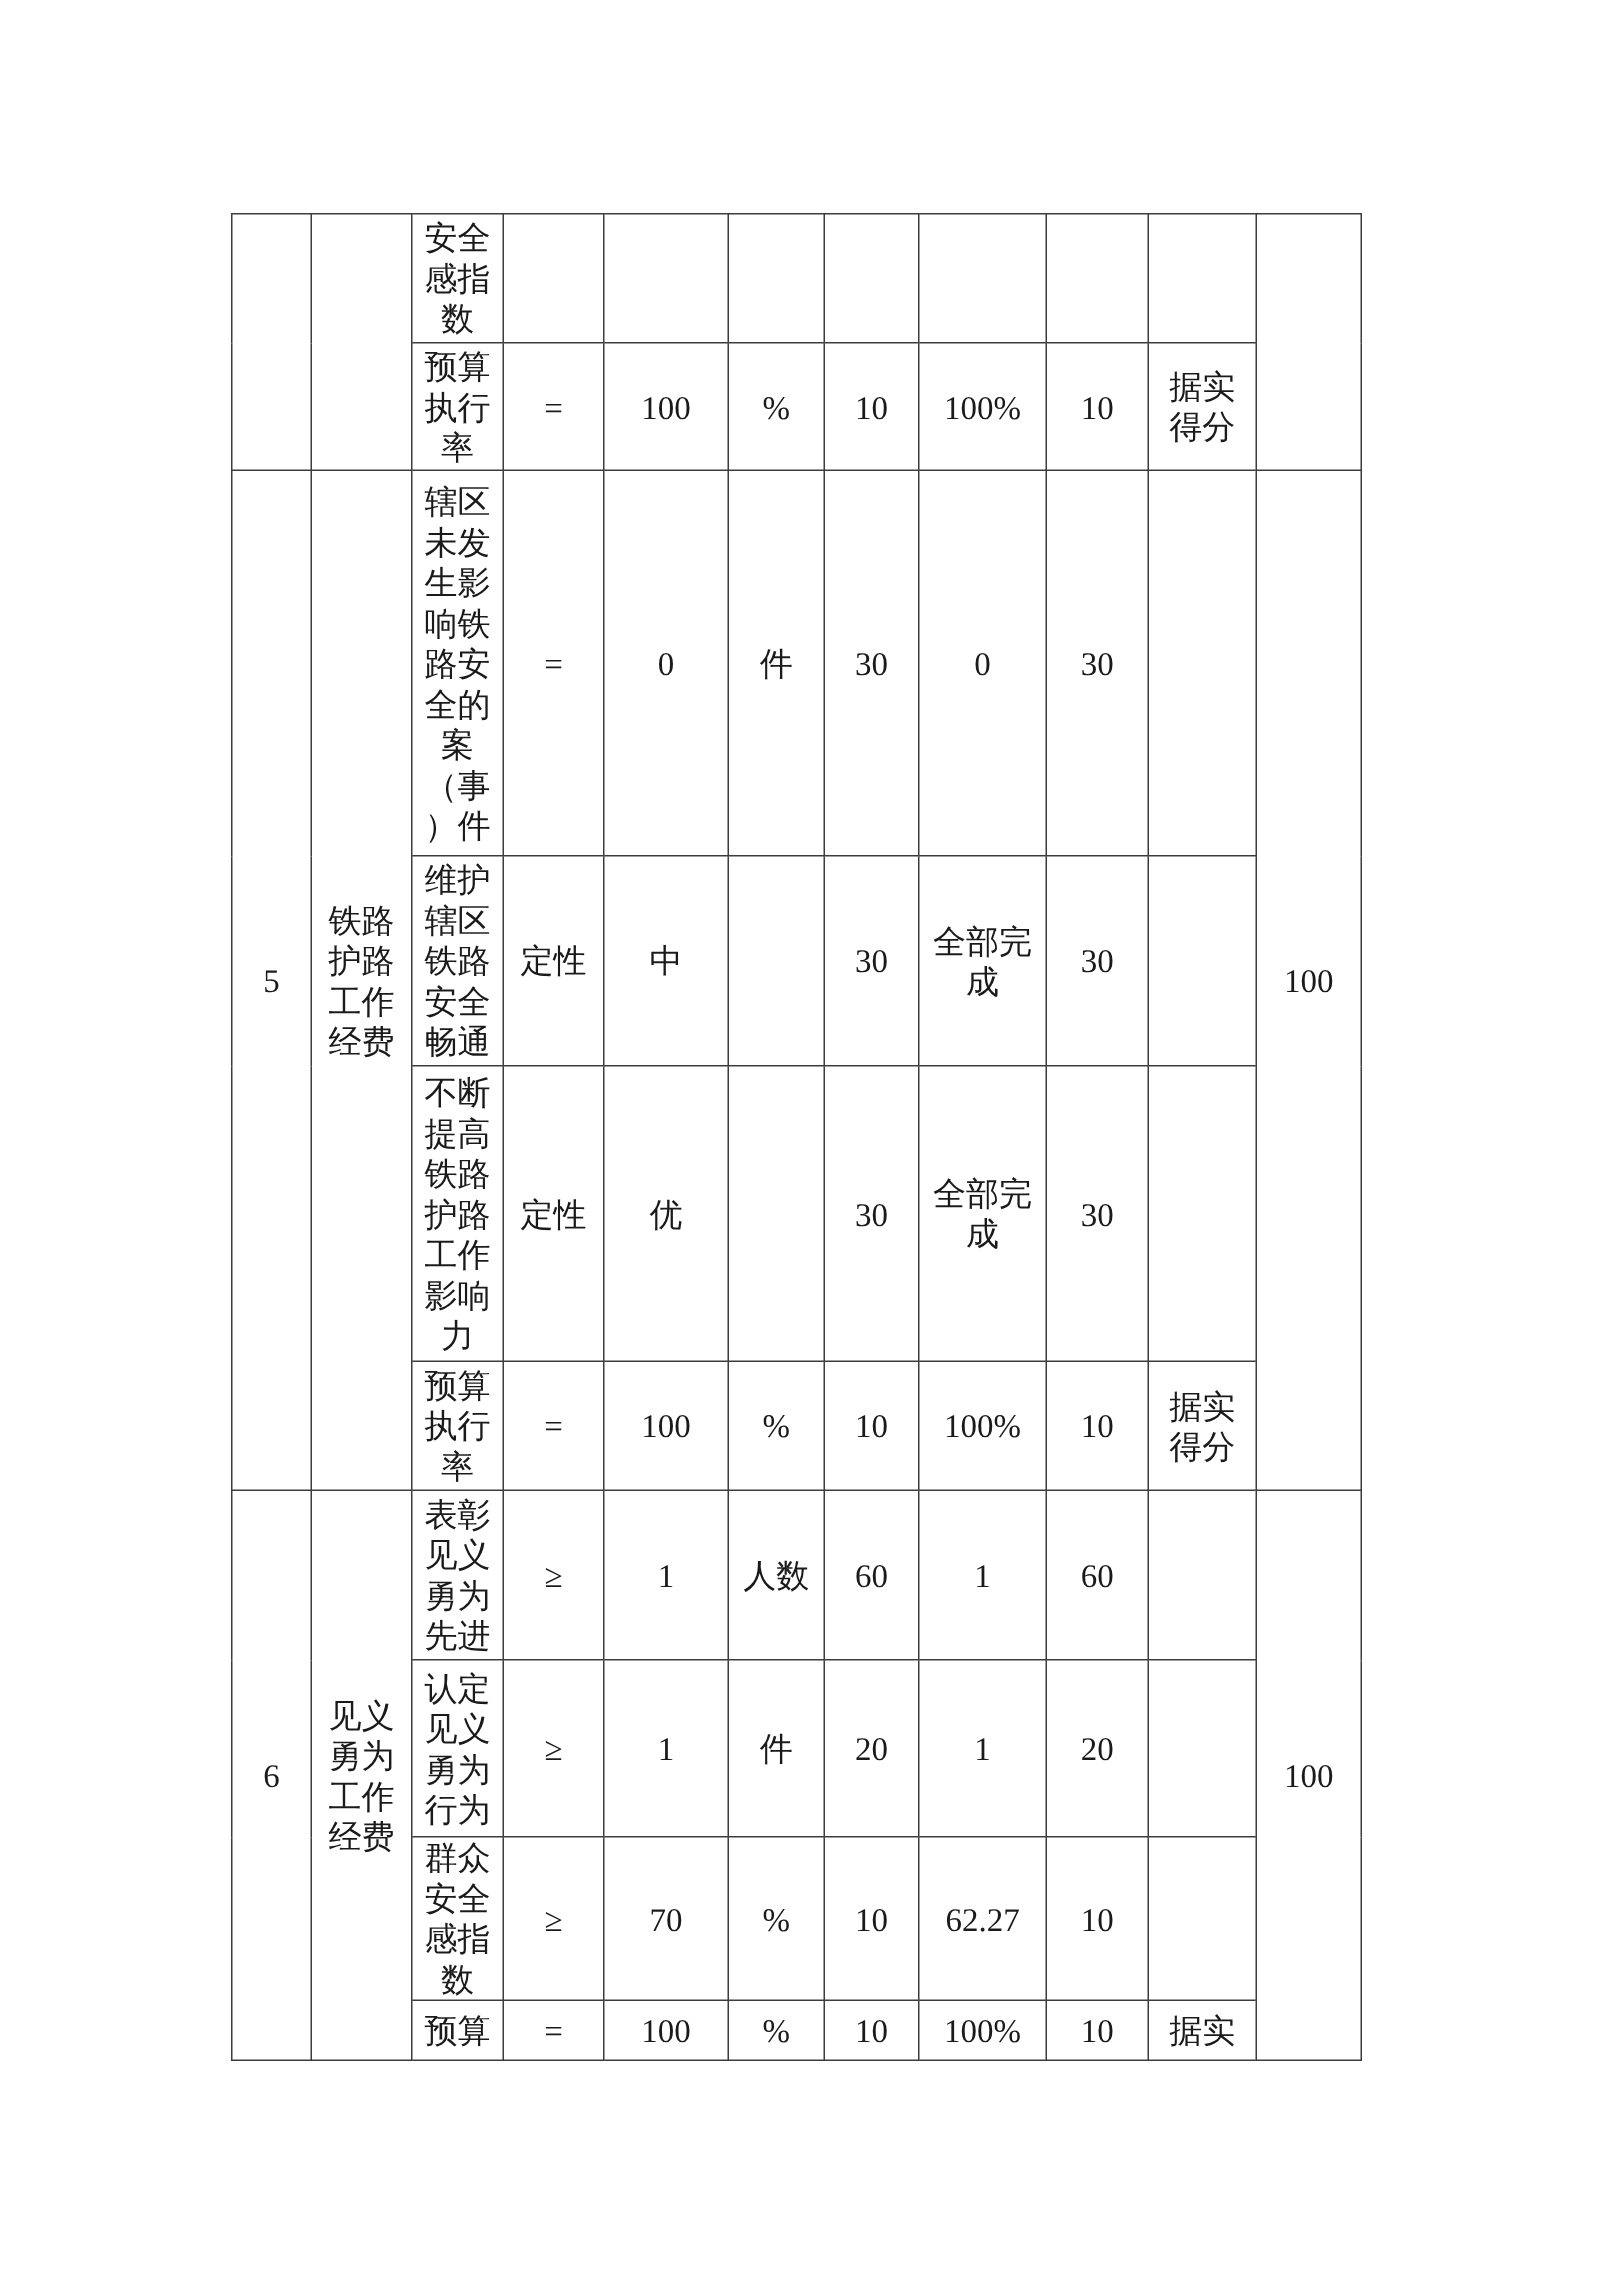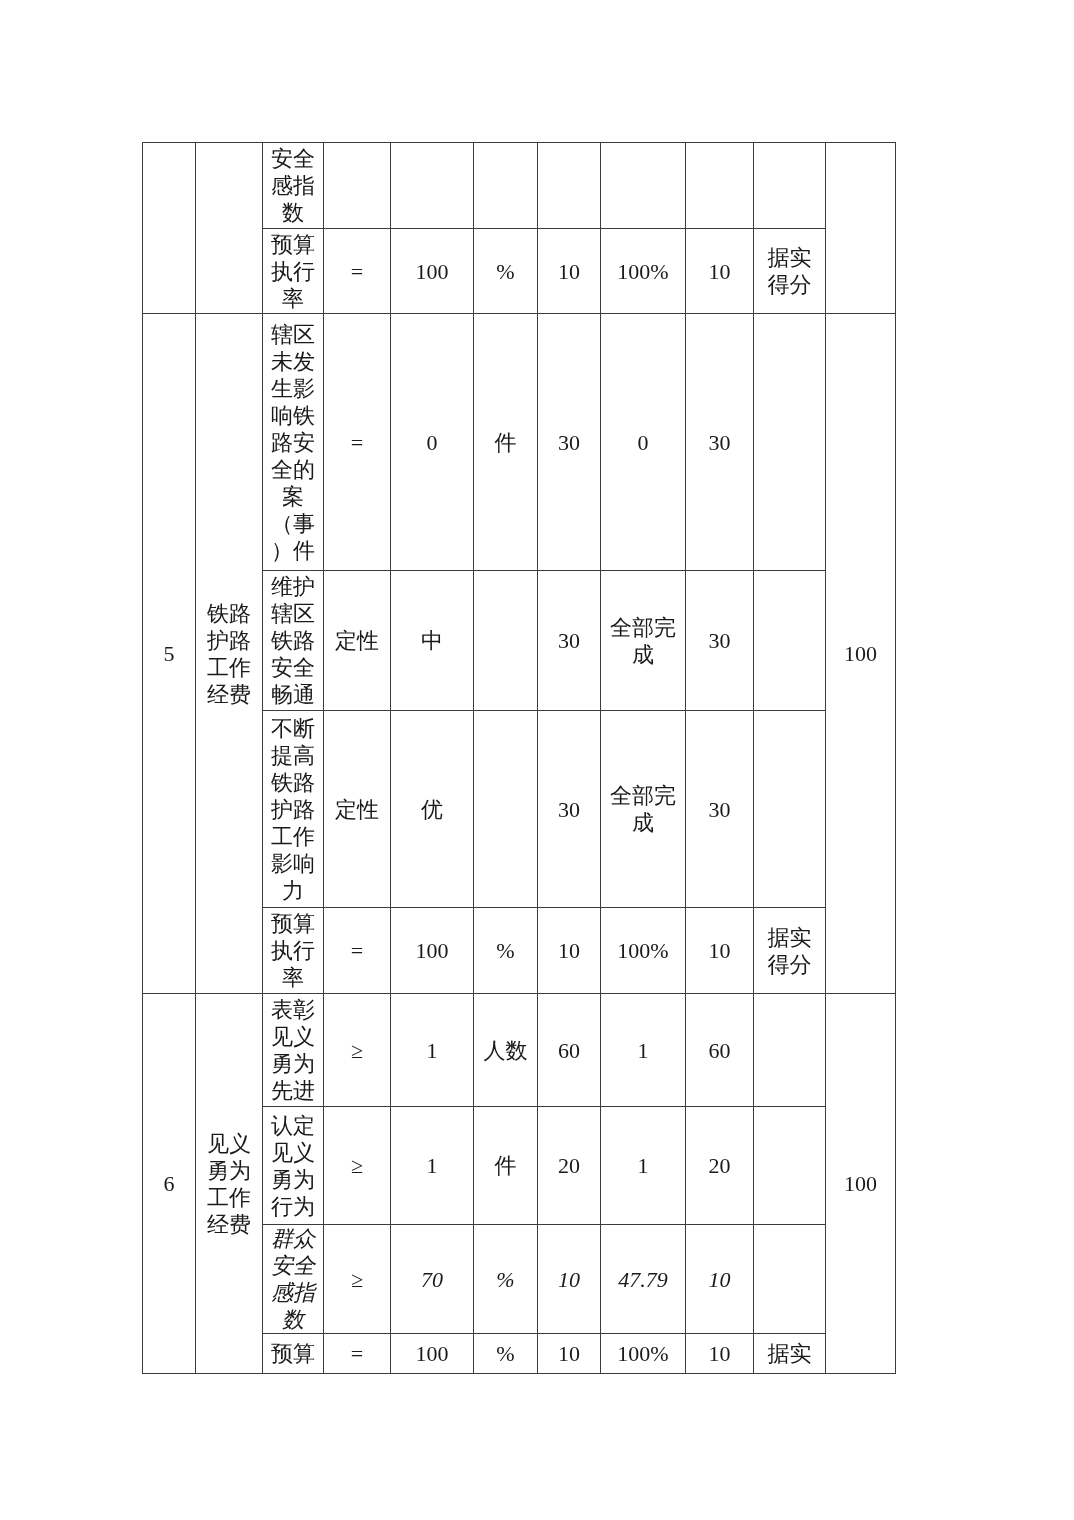--- a/index.html
+++ b/index.html
@@ -1,37 +1,37 @@
 <!DOCTYPE html>
 <html><head>
 <meta charset="utf-8">
 <style>
   html,body{margin:0;padding:0;}
   body{
     width:1074px;height:1520px;background:#ffffff;position:relative;
     font-family:"Liberation Serif","DejaVu Serif",serif;color:#1a1a1a;
   }
   .sheet{position:absolute;left:142px;top:142px;}
-  table.perf{border-collapse:collapse;table-layout:fixed;}
+  table.perf{border-collapse:collapse;table-layout:fixed;margin-left:12px;}
   table.perf td{
     border:1px solid #3c3c3c;
     text-align:center;vertical-align:middle;
     white-space:pre-line;
     font-size:22px;line-height:27px;
     padding:0;overflow:hidden;
   }
   tr.hA{height:86px;}
   tr.hB{height:85px;}
   tr.hC{height:257px;}
   tr.hD{height:140px;}
   tr.hE{height:197px;}
   tr.hF{height:86px;}
   tr.hG{height:113px;}
   tr.hH{height:118px;}
-  tr.hI{height:108px;font-style:italic;}
+  tr.hI{height:108px;}
   tr.hJ{height:40px;}
 </style>
 </head>
 <body>
 
 <div class="sheet">
   <table class="perf">
     <colgroup>
       <col style="width:53px">
         <col style="width:67px">
@@ -180,21 +180,21 @@
     </tr>
     <tr class="hI">
       <td>群众
 安全
 感指
 数</td>
       <td>≥</td>
       <td>70</td>
       <td>%</td>
       <td>10</td>
-      <td>47.79</td>
+      <td>62.27</td>
       <td>10</td>
       <td></td>
     </tr>
     <tr class="hJ">
       <td>预算</td>
       <td>=</td>
       <td>100</td>
       <td>%</td>
       <td>10</td>
       <td>100%</td>

